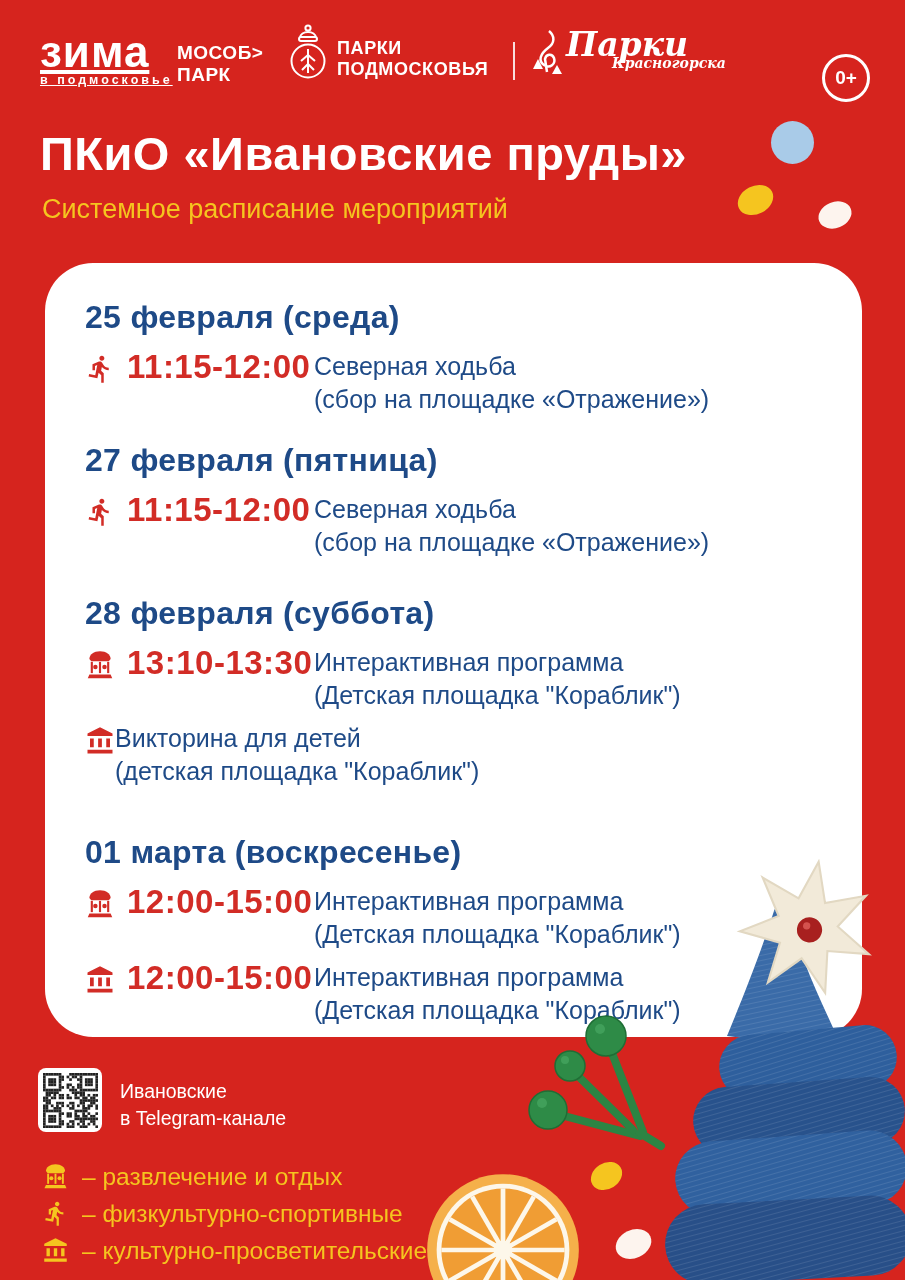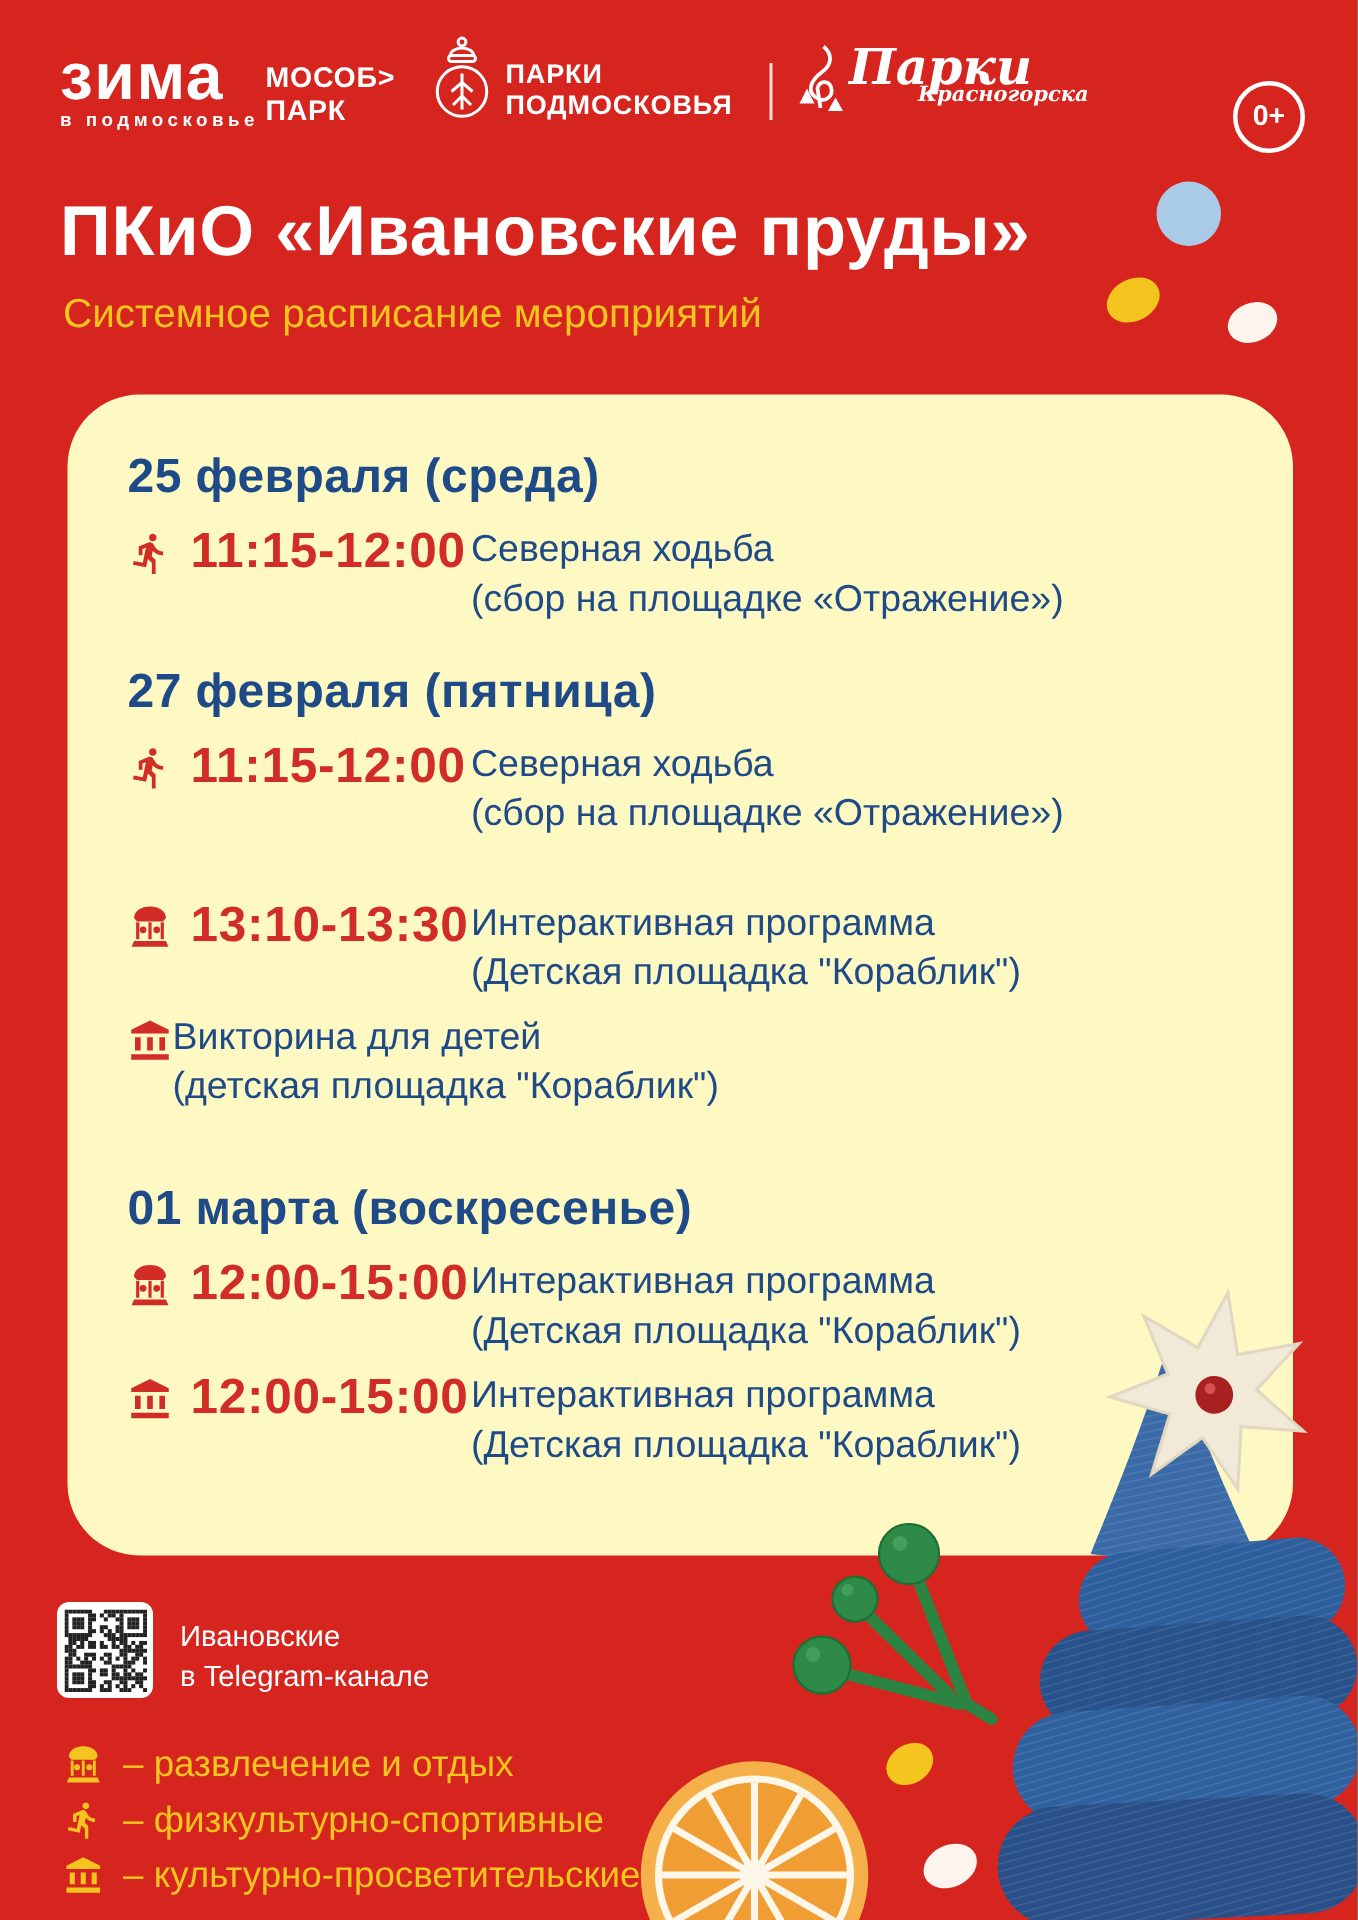--- a/index.html
+++ b/index.html
@@ -1,19 +1,19 @@
 <!DOCTYPE html>
 <html><head>
 <meta charset="utf-8">
 <style>
   html,body{margin:0;padding:0;background:#555;}
   .page{position:relative;width:905px;height:1280px;background:#d6241e;overflow:hidden;
         font-family:"Liberation Sans",sans-serif;margin:0 auto;}
   
-  .logo-zima{position:absolute;left:40px;top:32px;color:#fff;z-index:4;}
+  .logo-zima{position:absolute;left:40px;top:32px;color:#fff;z-index:4;text-decoration:underline;}
   .logo-zima .big{font-size:44px;font-weight:bold;line-height:40px;letter-spacing:1px;}
   .logo-zima .sub{font-size:12.5px;font-weight:bold;letter-spacing:3px;margin-top:1px;}
   .logo-mosob{position:absolute;left:177px;top:42px;color:#fff;font-weight:bold;
               font-size:19px;line-height:22px;letter-spacing:.5px;z-index:4;}
   .logo-pp{position:absolute;left:288px;top:20px;display:flex;align-items:flex-end;gap:9px;color:#fff;z-index:4;}
   .pp-text{font-weight:bold;font-size:18px;line-height:21px;letter-spacing:.6px;padding-bottom:6px;}
   .divider{position:absolute;left:513px;top:42px;width:2px;height:38px;background:rgba(255,255,255,.85);z-index:4;}
   .logo-kr{position:absolute;left:528px;top:28px;color:#fff;display:flex;align-items:flex-start;z-index:4;}
   .kr-text{font-family:"DejaVu Serif",serif;font-style:italic;font-weight:bold;}
   .kr1{font-size:33px;line-height:34px;}
@@ -26,21 +26,21 @@
   .subtitle{position:absolute;left:42px;top:194px;color:#f5c51f;font-size:27px;z-index:4;text-align:right;}
   
   .dot{position:absolute;border-radius:50%;}
   .dot-blue-top{left:771px;top:121px;width:43px;height:43px;background:#a9cbe8;z-index:2;}
   .dot-yellow-top{left:737px;top:186px;width:37px;height:28px;background:#f5c51f;transform:rotate(-27deg);z-index:2;}
   .dot-white-top{left:818px;top:202px;width:34px;height:26px;background:#fdf4ee;transform:rotate(-22deg);z-index:2;}
   .dot-yellow-bottom{left:590px;top:1163px;width:33px;height:26px;background:#f5c51f;transform:rotate(-32deg);z-index:2;}
   .dot-white-bottom{left:615px;top:1230px;width:37px;height:28px;background:#fdf4ee;transform:rotate(-25deg);z-index:2;}
   .dot-blue-bottom{left:852px;top:1100px;width:26px;height:26px;background:#a9cbe8;z-index:2;}
   
-  .card{position:absolute;left:45px;top:263px;width:817px;height:774px;background:#fef9c3;
+  .card{position:absolute;left:45px;top:263px;width:817px;height:774px;background:#ffffff;
         border-radius:48px;z-index:3;}
   .card-inner{padding:36px 28px 0 40px;}
   .day-heading{color:#1e4a87;font-size:32px;font-weight:bold;letter-spacing:.3px;}
   .event{display:flex;align-items:flex-start;margin-top:10px;}
   .event-icon{width:30px;height:30px;flex:none;margin-top:8px;color:#d22c26;}
   .event-icon svg{width:100%;height:100%;fill:currentColor;}
   .event-time{color:#d22c26;font-size:33px;font-weight:bold;width:187px;flex:none;margin-left:12px;letter-spacing:.5px;padding-top:2px;}
   .event-desc{color:#1e4a87;font-size:25px;line-height:33px;padding-top:4px;}
   .day-2{margin-top:26px;} .day-3{margin-top:36px;} .day-4{margin-top:46px;}
   .ev-2{margin-top:6px;}
@@ -149,20 +149,21 @@
           </span>
           <div class="event-time">11:15-12:00</div>
           <div class="event-desc">
             <div>Северная ходьба</div>
             <div>(сбор на площадке «Отражение»)</div>
           </div>
         </div>
       </div>
 
       <div class="day day-3">
+        <div class="day-heading">28 февраля (суббота)</div>
         <div class="event">
           <span class="event-icon">
             <svg viewBox="0 0 24 24">
                 <path d="M12 1C7 1 3.5 3.6 3.5 7.2L5 9h14l1.5-1.8C20.5 3.6 17 1 12 1z"></path>
                 <rect x="4.6" y="9.5" width="1.7" height="9"></rect>
                 <rect x="11.15" y="9.5" width="1.7" height="9"></rect>
                 <rect x="17.7" y="9.5" width="1.7" height="9"></rect>
                 <circle cx="8.3" cy="13.5" r="1.8"></circle>
                 <circle cx="15.6" cy="13.5" r="1.8"></circle>
                 <path d="M2.2 22.5l1.3-3h17l1.3 3z"></path>

